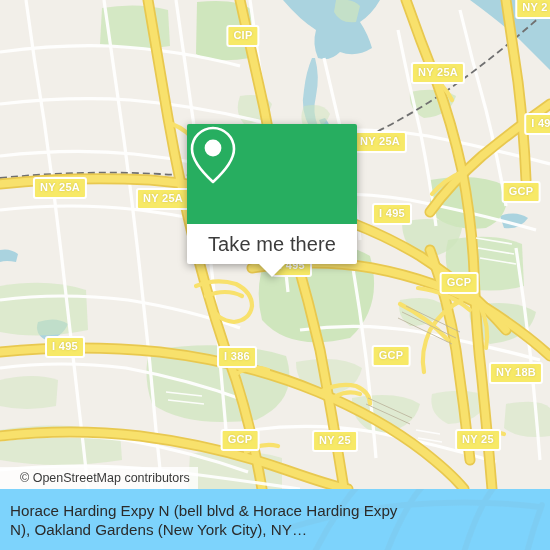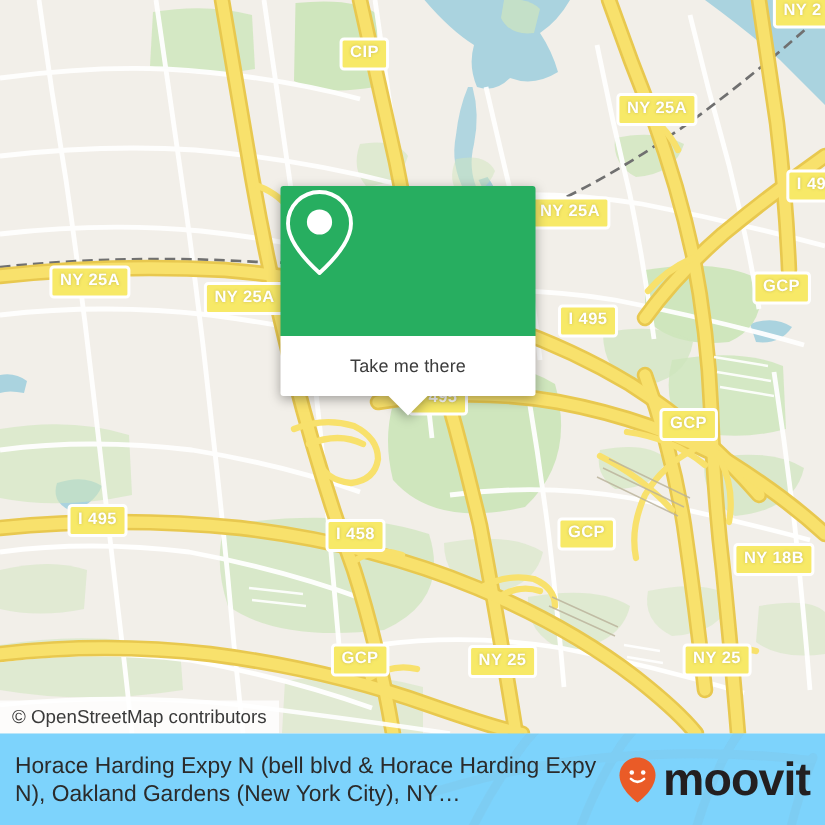--- a/index.html
+++ b/index.html
@@ -35,21 +35,21 @@
     transform:translate(-50%,-50%);
   }
 
   
   #attribution{
     position:absolute;left:0;top:467px;
     background:rgba(255,255,255,.80);
     color:#3a3a3a;
     font-size:12.5px;
     line-height:1;
-    padding:5px 8px 6px 8px;
+    padding:5px 8px 6px 20px;
     white-space:nowrap;
   }
 
   
   #popup{
     position:absolute;left:187px;top:124px;
     width:170px;
     filter:drop-shadow(0 2px 4px rgba(0,0,0,.35));
   }
   #popup-head{
@@ -60,21 +60,21 @@
   }
   #popup-body{
     background:#ffffff;
     height:40px;
     border-radius:0 0 2px 2px;
     display:flex;align-items:center;justify-content:center;
     position:relative;
   }
   #popup-body .cta{
     color:#3c3c3c;
-    font-size:12px;
+    font-size:20px;
     letter-spacing:.1px;
     white-space:nowrap;
   }
   #popup-tail{
     position:absolute;left:50%;top:100%;
     transform:translateX(-50%);
     width:0;height:0;
     border-left:13px solid transparent;
     border-right:13px solid transparent;
     border-top:13px solid #ffffff;
@@ -260,21 +260,21 @@
         <div class="shield" style="left: 535px; top: 8px;">NY 2</div>
         <div class="shield" style="left: 380px; top: 142px;">NY 25A</div>
         <div class="shield" style="left: 541px; top: 124px;">I 49</div>
         <div class="shield" style="left: 60px; top: 188px;">NY 25A</div>
         <div class="shield" style="left: 163px; top: 199px;">NY 25A</div>
         <div class="shield" style="left: 392px; top: 214px;">I 495</div>
         <div class="shield" style="left: 521px; top: 192px;">GCP</div>
         <div class="shield" style="left: 292px; top: 266px;">I 495</div>
         <div class="shield" style="left: 459px; top: 283px;">GCP</div>
         <div class="shield" style="left: 65px; top: 347px;">I 495</div>
-        <div class="shield" style="left: 237px; top: 357px;">I 458</div>
+        <div class="shield" style="left: 237px; top: 357px;">I 386</div>
         <div class="shield" style="left: 391px; top: 356px;">GCP</div>
         <div class="shield" style="left: 516px; top: 373px;">NY 18B</div>
         <div class="shield" style="left: 240px; top: 440px;">GCP</div>
         <div class="shield" style="left: 335px; top: 441px;">NY 25</div>
         <div class="shield" style="left: 478px; top: 440px;">NY 25</div>
       </div>
 
     <div id="attribution">
       <span>© OpenStreetMap contributors</span>
     </div>
@@ -300,25 +300,16 @@
         <path d="M20,130 Q40,80 70,40 Q96,8 130,0"></path>
         <path d="M96,130 Q110,80 134,42 Q160,6 196,0"></path>
         <path d="M0,76 Q60,56 124,50 Q196,44 260,52"></path>
         <path d="M176,130 Q186,80 206,44 Q226,10 258,0"></path>
         <path d="M240,130 Q248,86 262,50"></path>
       </g>
     </svg>
 
     <div id="footer-inner">
       <div id="stop-title">Horace Harding Expy N (bell blvd &amp; Horace Harding Expy N), Oakland Gardens (New York City), NY…</div>
-      <div id="brand">
-        <svg width="26" height="32" viewBox="0 0 26 32">
-          <path d="M13 1 C6.4 1 1 6.3 1 12.8 C1 21 9.2 28.2 13 31 C16.8 28.2 25 21 25 12.8 C25 6.3 19.6 1 13 1 Z" fill="#ea5b27"></path>
-          <circle cx="9.2" cy="11" r="1.5" fill="#ffffff"></circle>
-          <circle cx="16.8" cy="11" r="1.5" fill="#ffffff"></circle>
-          <path d="M8.6 15.2 Q13 19.4 17.4 15.2" fill="none" stroke="#ffffff" stroke-width="1.7" stroke-linecap="round"></path>
-        </svg>
-        <span class="word">moovit</span>
-      </div>
     </div>
   </div>
 
 </div>
 
 </body></html>

